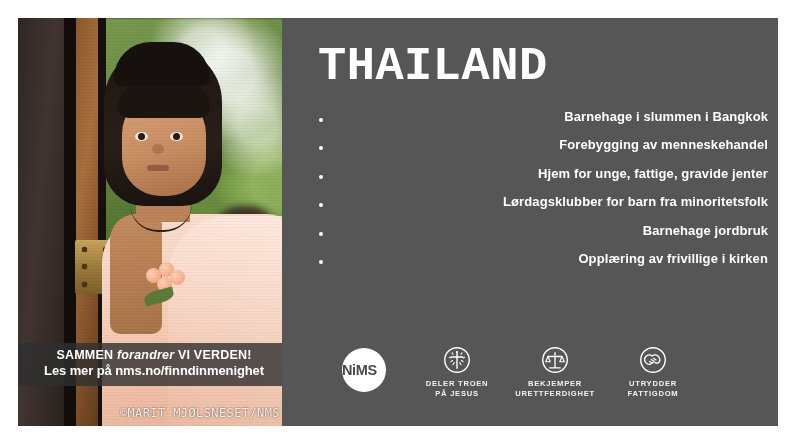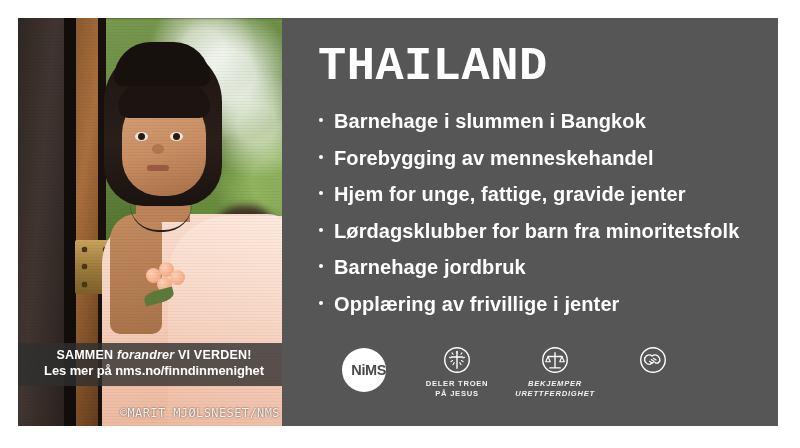--- a/index.html
+++ b/index.html
@@ -107,42 +107,43 @@
     position:absolute;left:282px;top:18px;width:496px;height:408px;
     background:#565656;color:#ffffff;
   }
   .title{
     position:absolute;left:36px;top:25px;
     font-size:47px;font-weight:700;letter-spacing:.5px;line-height:1;color:#fff;font-family:Liberation Mono, monospace;
   }
   .bullets{position:absolute;left:34px;top:92px;right:10px;list-style:none;margin:0;padding:0;}
   .bullets li{
     position:relative;padding-left:18px;margin:0 0 13.5px 0;
-    font-size:20px;font-weight:700;line-height:1.15;color:#fff;letter-spacing:.1px;
+    font-size:13px;font-weight:700;line-height:1.15;color:#fff;letter-spacing:.1px;
     white-space:nowrap;
+    text-align:right;
   }
   .bullets li::before{
     content:"";position:absolute;left:3px;top:8px;width:4px;height:4px;
     border-radius:50%;background:#fff;
   }
 
   
   .logorow{position:absolute;left:36px;bottom:18px;right:16px;height:62px;}
   .nmslogo{
     position:absolute;left:24px;top:2px;width:44px;height:44px;border-radius:50%;
-    background:#fff;display:flex;align-items:center;justify-content:flex-end;
+    background:#fff;display:flex;align-items:center;justify-content:flex-start;
   }
   .nmslogo span{font-size:14.5px;font-weight:700;color:#4a4a4a;letter-spacing:-.4px;}
   .vitem{position:absolute;top:0;width:110px;text-align:center;}
   .vitem .ic{width:28px;height:28px;margin:0 auto 5px;display:block;}
   .vitem .lab{
     font-size:7.6px;font-weight:700;letter-spacing:.75px;line-height:1.35;color:#f2f2f2;
     text-transform:uppercase;
   }
-  .v1{left:84px;} .v2{left:182px;font-style:italic;} .v3{left:280px;}
+  .v1{left:84px;} .v2{left:182px;} .v3{left:280px;}
 </style>
 </head>
 <body>
 
 <div class="slide">
 
   <div class="photo">
     <div class="ph-bg"></div>
     <div class="ph-child2"></div>
     <div class="ph-child2-dot"></div>
@@ -195,21 +196,21 @@
   <div class="panel">
 
     <div class="title">THAILAND</div>
 
     <ul class="bullets">
       <li>Barnehage i slummen i Bangkok</li>
       <li>Forebygging av menneskehandel</li>
       <li>Hjem for unge, fattige, gravide jenter</li>
       <li>Lørdagsklubber for barn fra minoritetsfolk</li>
       <li>Barnehage jordbruk</li>
-      <li>Opplæring av frivillige i jenter</li>
+      <li>Opplæring av frivillige i kirken</li>
     </ul>
 
     <div class="logorow">
 
       <div class="nmslogo">
         <span>NiMS</span>
       </div>
 
       <div class="vitem v1">
         <svg class="ic" viewBox="0 0 32 32">
@@ -246,17 +247,21 @@
         </div>
       </div>
 
       <div class="vitem v3">
         <svg class="ic" viewBox="0 0 32 32">
           <circle cx="16" cy="16" r="14" fill="none" stroke="#fff" stroke-width="1.6"></circle>
           <path d="M6.5 14 C8 10.5 12 9 15 11.5 C18 9 22 10.5 23.5 14 C25 17.5 21.5 21 18.5 19" fill="none" stroke="#fff" stroke-width="1.5" stroke-linecap="round"></path>
           <path d="M6.5 14 C5.5 17.5 9 21.5 12.5 21 L16.5 18.5" fill="none" stroke="#fff" stroke-width="1.5" stroke-linecap="round"></path>
           <path d="M12 17.5 L15 19.5 M14 15.5 L17.5 17.8 M16.5 14 L19.5 16" fill="none" stroke="#fff" stroke-width="1.3" stroke-linecap="round"></path>
         </svg>
+        <div class="lab">
+          <span>UTRYDDER</span><br>
+          <span>FATTIGDOM</span>
+        </div>
       </div>
 
     </div>
   </div>
 </div>
 
 </body></html>

